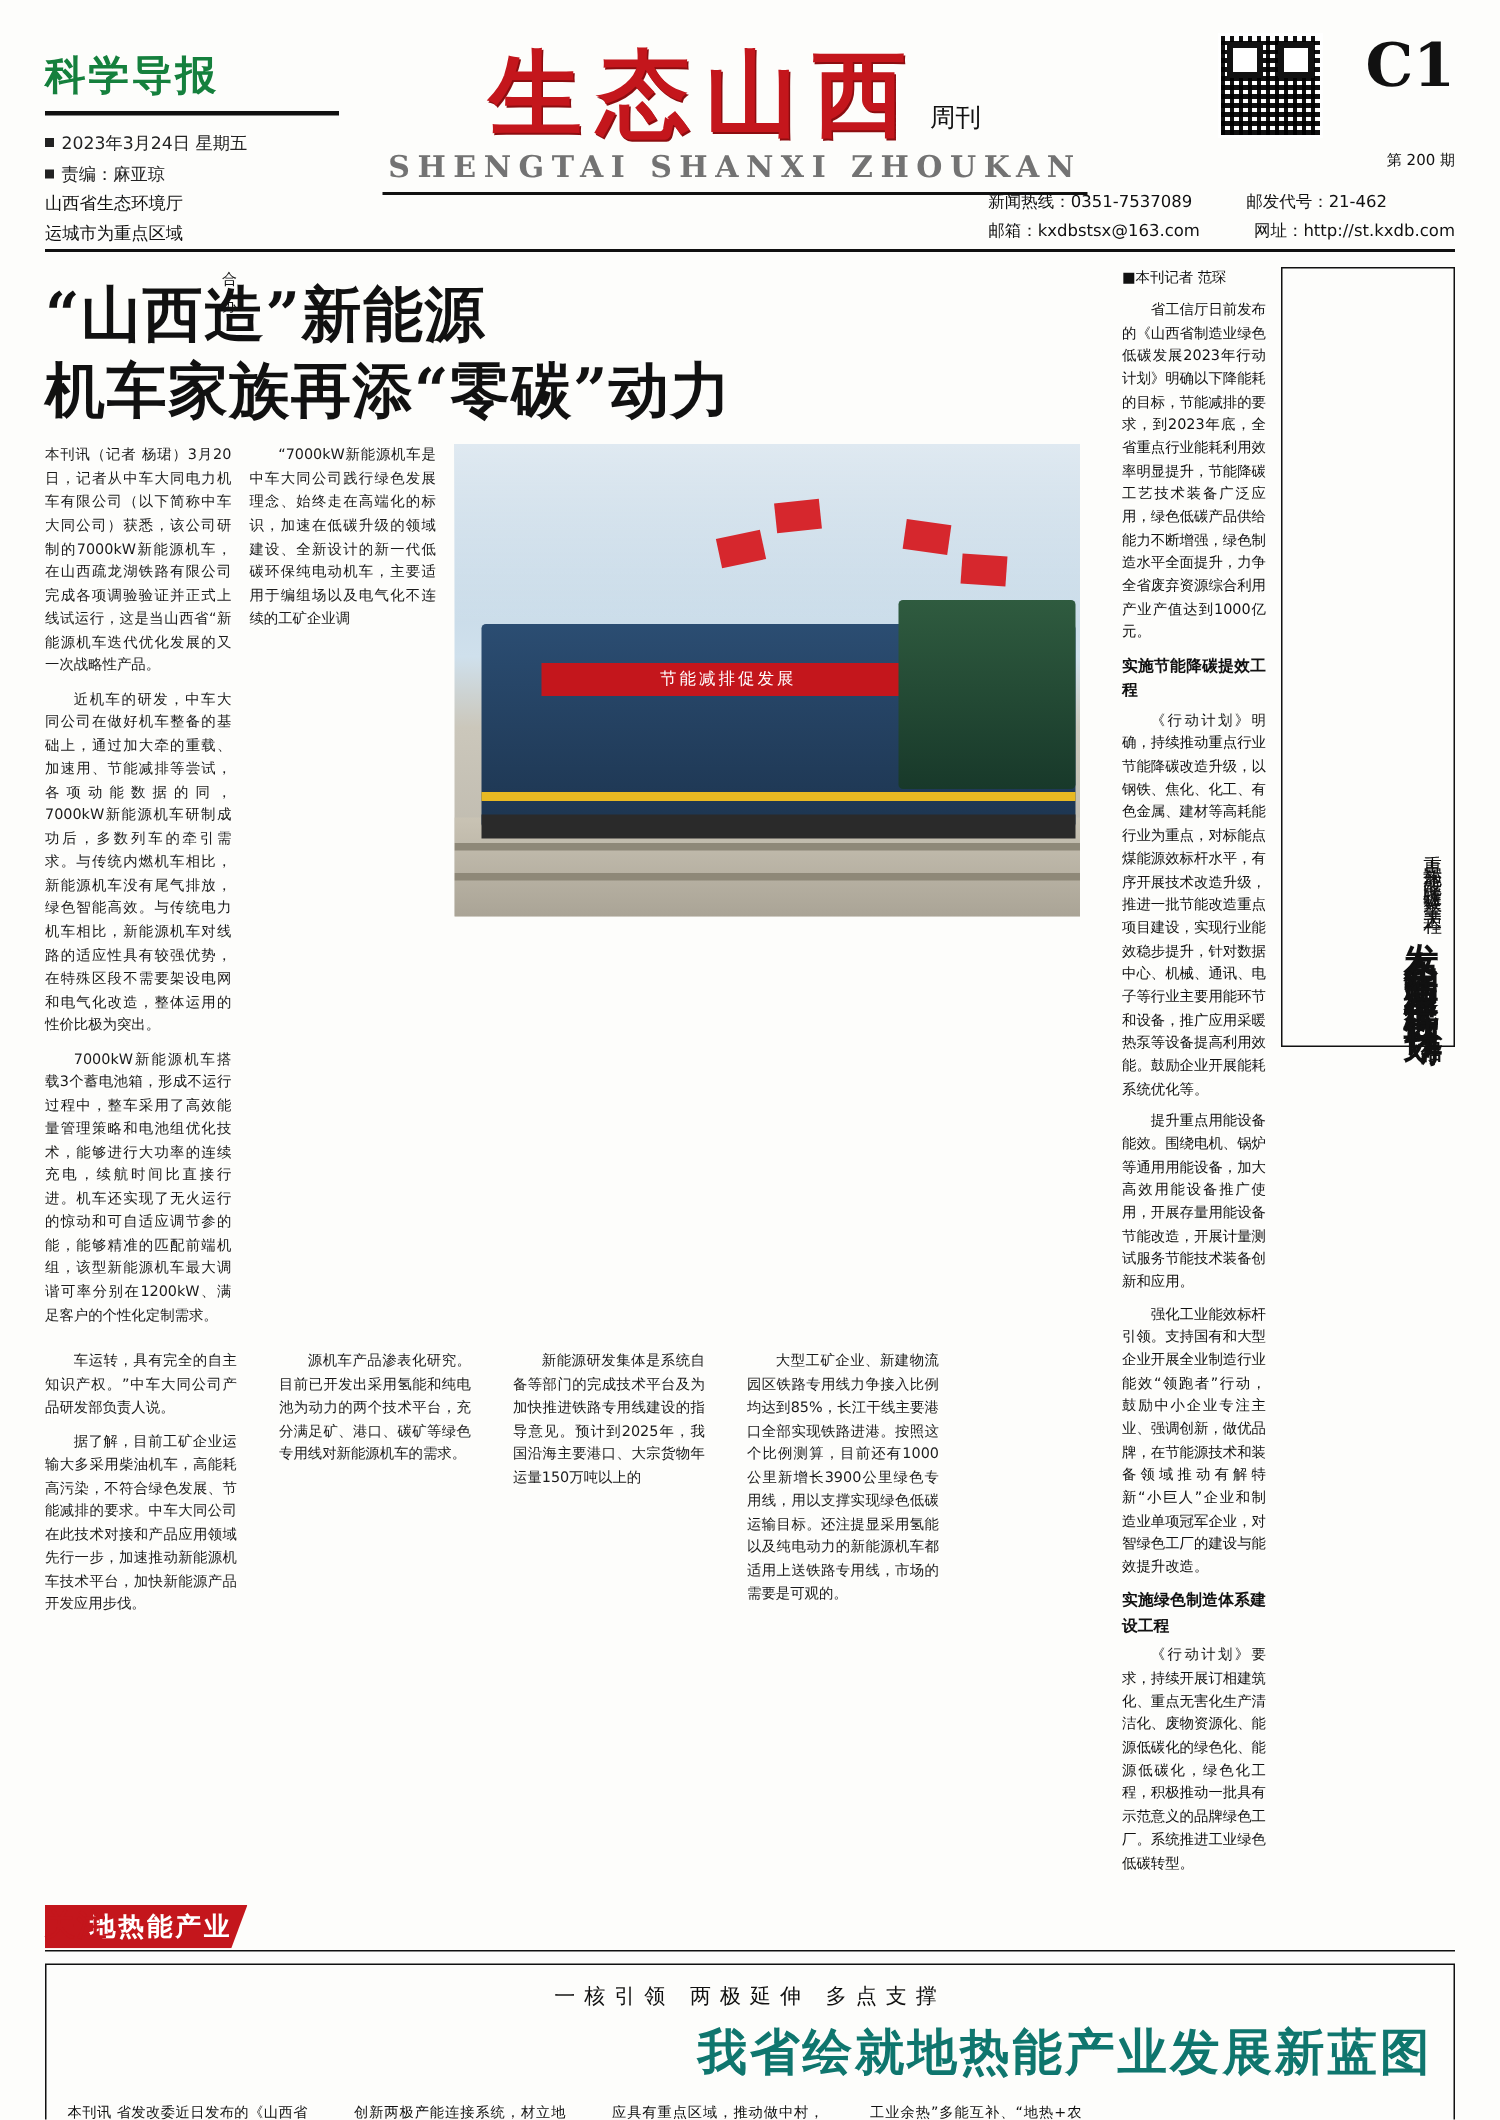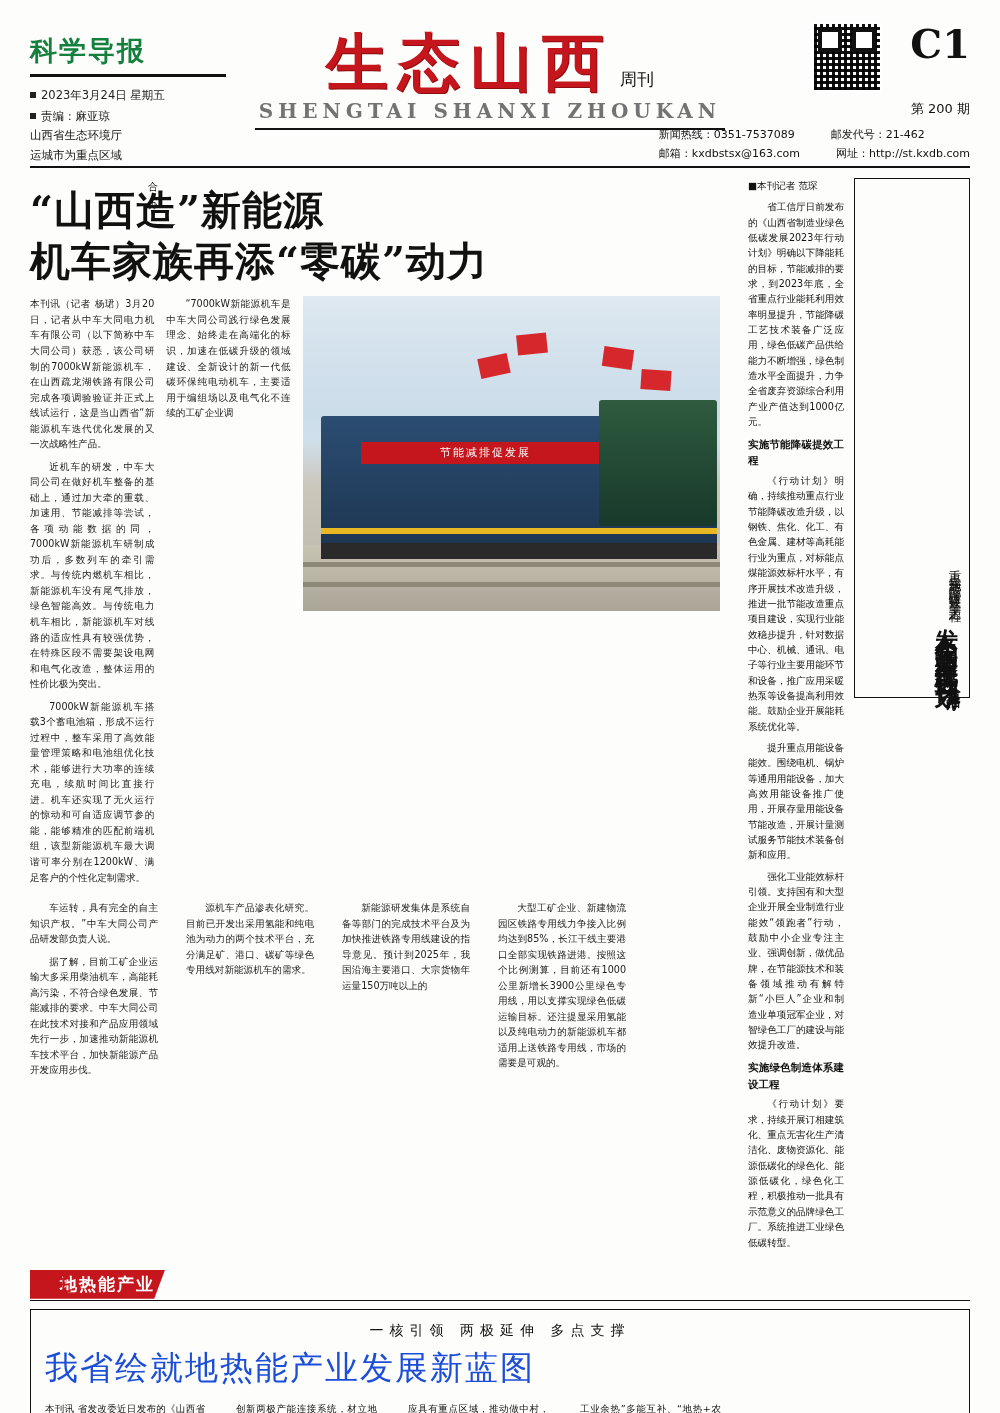--- a/index.html
+++ b/index.html
@@ -46,21 +46,21 @@
   .pinyin{
     margin-top:4px;
     font-family:"DejaVu Serif","Liberation Serif",serif;
     font-weight:bold;
     font-size:20px;letter-spacing:5px;color:#737373;
   }
   .mast-underline{height:2px;background:#111;width:470px;margin:5px auto 0 auto;}
 
   .mast-right{position:absolute;right:30px;top:24px;width:250px;text-align:right;}
   .cnum{font-family:"DejaVu Serif","Liberation Serif",serif;font-size:40px;font-weight:bold;line-height:1;}
-  .issue{font-size:13px;margin-top:36px;}
+  .issue{font-size:10px;margin-top:36px;}
   .qr{
     position:absolute;right:118px;top:22px;width:66px;height:66px;
     background:
       repeating-linear-gradient(90deg,#111 0 3px,#fff 3px 6px),
       repeating-linear-gradient(0deg,#111 0 3px,#fff 3px 6px);
     background-blend-mode:multiply;
     border:2px solid #fff;
   }
   .qr::after{content:"";position:absolute;left:4px;top:4px;width:16px;height:16px;border:4px solid #111;background:#fff;}
   .qr::before{content:"";position:absolute;right:4px;top:4px;width:16px;height:16px;border:4px solid #111;background:#fff;}
@@ -133,23 +133,23 @@
   .sec-banner .guanzhu{
     position:absolute;left:0;top:0;font-family:"DejaVu Serif","Liberation Serif",serif;
     font-weight:bold;font-size:20px;color:#c4161c;letter-spacing:1px;
   }
   .sec-line{height:1px;background:#111;margin:0 30px;}
 
   
   .feature{margin:8px 30px 0 30px;border:1px solid #111;padding:10px 14px 12px 14px;box-sizing:border-box;}
   .feat-kicker{text-align:center;font-size:14px;letter-spacing:6px;margin:2px 0 6px 0;}
   .feat-title{
-    text-align:left;
-    font-family:"DejaVu Serif","Liberation Serif",serif;
-    font-weight:normal;font-size:33px;letter-spacing:2px;margin:2px 0 10px 0;color:#1d4ed8;
+    text-align:right;
+    font-family:"DejaVu Serif","Liberation Serif",serif;
+    font-weight:bold;font-size:33px;letter-spacing:2px;margin:2px 0 10px 0;color:#0f766e;
   }
   .feat-cols{display:flex;gap:12px;}
   .fcol{width:160px;font-size:9.5px;line-height:1.62;text-align:justify;}
   .fcol p{margin:0 0 6px 0;text-indent:2em;}
   .fcol .byline{text-indent:0;}
 
   .vsep{width:1px;background:#111;align-self:stretch;}
 </style>
 </head>
 <body>

